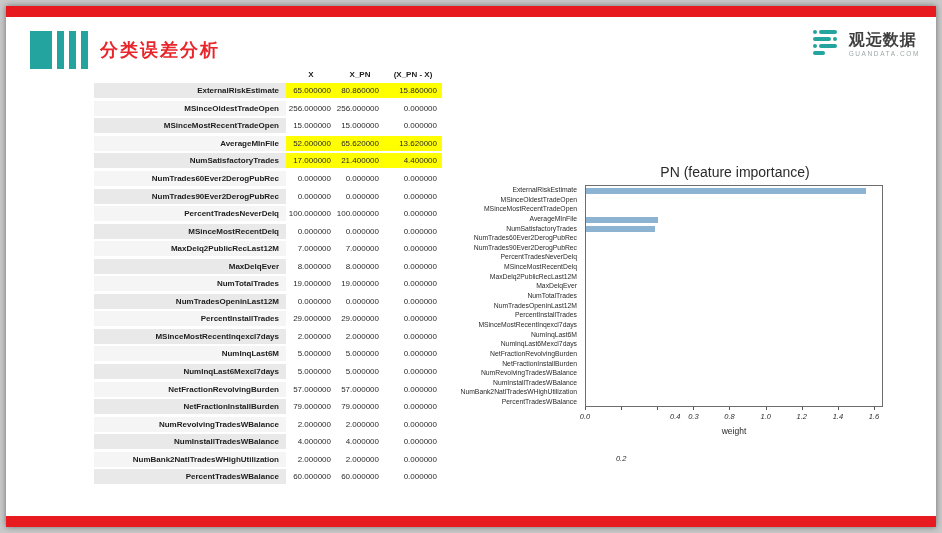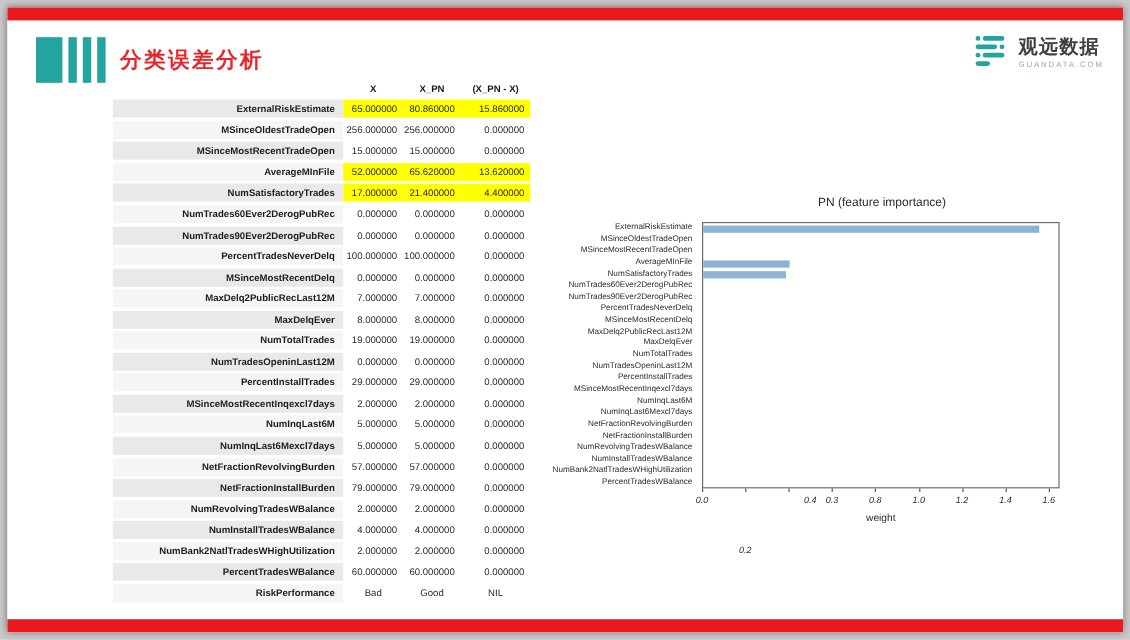--- a/index.html
+++ b/index.html
@@ -31,21 +31,21 @@
   .tcell { font-size:8px; color:#1c1c1c; white-space:nowrap; overflow:visible; }
   .tlabel { font-weight:bold; text-align:right; padding-right:7px; height:15px; line-height:15px; background:#e9e9e9; }
   .alt .tlabel { background:#f5f5f5; }
   .tval { text-align:right; padding-right:5px; height:15px; line-height:15px; color:#2a2a2a; }
   .tval.center { text-align:center; padding-right:0; }
   .hl .tval { background:#ffff00; }
   .thead .tcell { font-weight:bold; text-align:center; padding:0; background:none; }
 
   
   .chart { position:absolute; left:419px; top:158px; width:490px; height:280px; }
-  .chart-title { position:absolute; left:160px; top:0; width:300px; text-align:center; font-size:10px; color:#2b2b2b; }
+  .chart-title { position:absolute; left:160px; top:0; width:300px; text-align:center; font-size:14px; color:#2b2b2b; }
   .ylabels { position:absolute; left:0; top:21px; width:156px; }
   .ylabel { font-size:6.8px; line-height:9.65px; height:9.65px; color:#2b2b2b; text-align:right; padding-right:4px; white-space:nowrap; }
   .plot { position:absolute; left:160px; top:21px; width:298px; height:222px; border:1px solid #6d6d6d; background:#ffffff; }
   .hbar { position:absolute; left:0; height:6px; background:#8db3d3; }
   .xticks { position:absolute; left:160px; top:243px; width:298px; height:30px; }
   .xtick-mark { position:absolute; top:0; width:1px; height:3px; background:#555; }
   .xtick-lbl { position:absolute; top:5px; transform:translateX(-50%); font-size:7.5px; color:#2b2b2b;font-style:italic; }
   .xlabel { position:absolute; left:160px; top:262px; width:298px; text-align:center; font-size:8.5px; color:#2b2b2b; }
 </style>
 </head>
@@ -222,26 +222,20 @@
             <div class="tcell tlabel">NumBank2NatlTradesWHighUtilization</div>
             <div class="tcell tval">2.000000</div>
             <div class="tcell tval">2.000000</div>
             <div class="tcell tval">0.000000</div>
           </div>
           <div class="trow">
             <div class="tcell tlabel">PercentTradesWBalance</div>
             <div class="tcell tval">60.000000</div>
             <div class="tcell tval">60.000000</div>
             <div class="tcell tval">0.000000</div>
-          </div>
-          <div class="trow alt">
-            <div class="tcell tlabel">RiskPerformance</div>
-            <div class="tcell tval center">Bad</div>
-            <div class="tcell tval center">Good</div>
-            <div class="tcell tval center">NIL</div>
           </div>
         </div>
     </div>
 
     <div class="chart">
       <div class="chart-title">PN (feature importance)</div>
       <div class="ylabels">
           <div class="ylabel">ExternalRiskEstimate</div>
           <div class="ylabel">MSinceOldestTradeOpen</div>
           <div class="ylabel">MSinceMostRecentTradeOpen</div>

